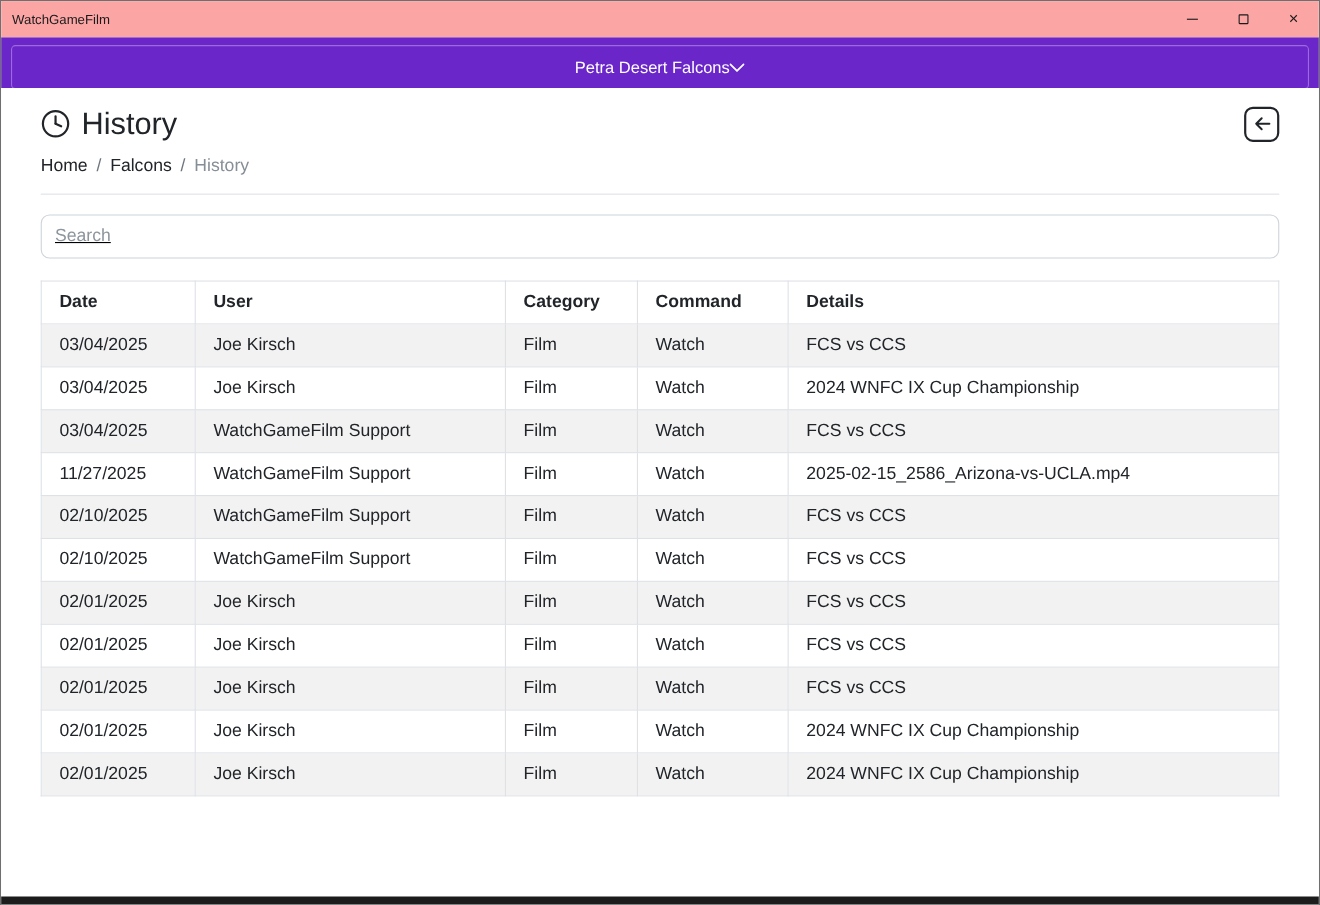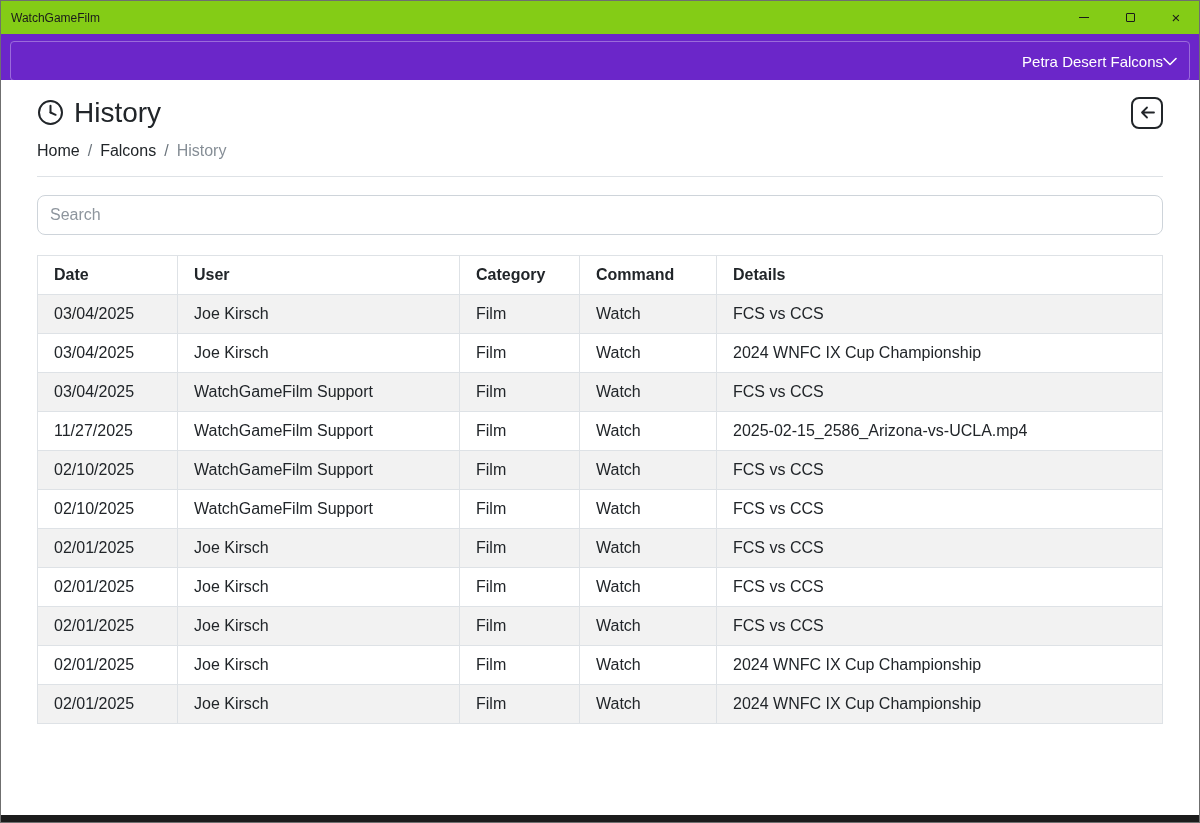--- a/index.html
+++ b/index.html
@@ -12,21 +12,21 @@
   .window {
     width:1200px; height:823px;
     border:1px solid #6f6f6f;
     background:#ffffff;
     display:flex; flex-direction:column;
     overflow:hidden;
   }
   
   .titlebar {
     height:33px; flex:0 0 33px;
-    background:#84cc16;
+    background:#fca5a5;
     display:flex; align-items:center;
     padding-left:10px;
     font-size:12px; color:#1a1a1a;
   }
   .titlebar .win-controls { margin-left:auto; display:flex; height:100%; }
   .win-btn {
     width:46px; height:100%;
     display:flex; align-items:center; justify-content:center;
     background:transparent; border:none; cursor:pointer;
     font-size:14px; color:#1a1a1a; padding:0;
@@ -37,21 +37,21 @@
   
   .team-bar {
     flex:0 0 46px; height:46px;
     background:#6b26c9;
     padding:7px 9px;
   }
   .team-select {
     height:40px; width:100%;
     border:1px solid #9b6bdb;
     border-radius:4px;
-    display:flex; align-items:center; justify-content:flex-end;
+    display:flex; align-items:center; justify-content:center;
     padding:12px 12px;
     color:#ffffff; font-size:15px;
     cursor:pointer;
   }
   
   .main {
     flex:1 1 auto;
     background:#ffffff;
     padding:16px 36px 0 36px;
     overflow:hidden;
@@ -81,23 +81,24 @@
   .divider {
     margin-top:16px;
     border-top:1px solid #dee2e6;
     height:0;
   }
   .search-input {
     margin-top:18px;
     width:100%; height:40px;
     border:1px solid #ced4da; border-radius:8px;
     padding:0 12px;
-    font-size:16px; color:#737373;
+    font-size:16px; color:#000000;
     font-family:"Liberation Sans", sans-serif;
     outline:none;
+    text-decoration:underline;
   }
   .search-input::placeholder { color:#8d959d; }
   
   table.history {
     margin-top:20px;
     width:100%;
     border-collapse:collapse;
     font-size:16px; color:#212529;
     table-layout:fixed;
     border-radius:20px;

